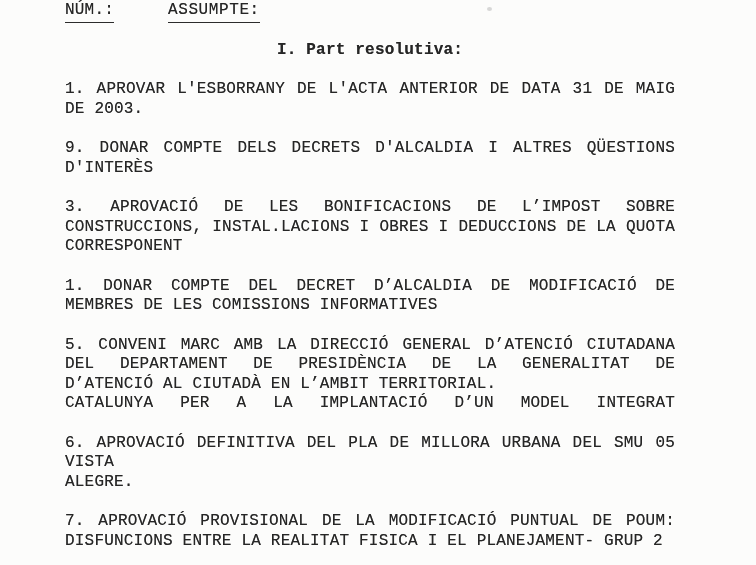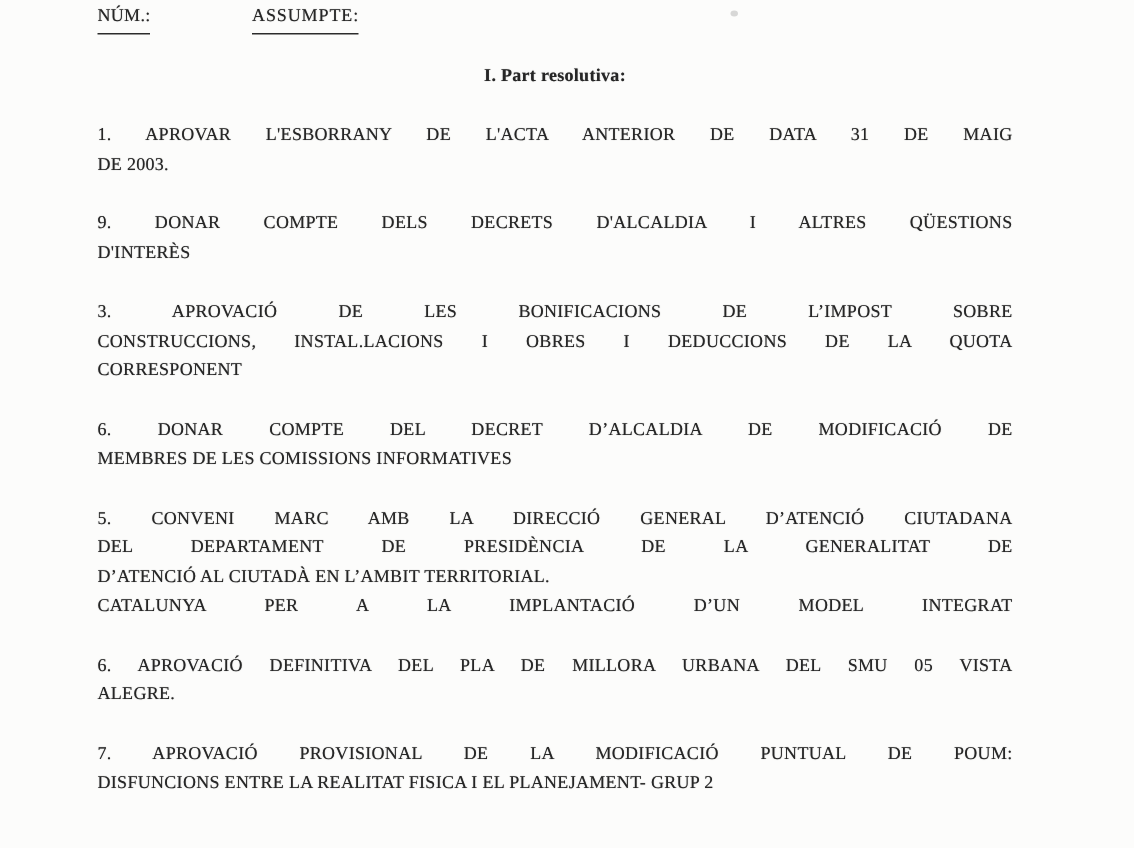--- a/index.html
+++ b/index.html
@@ -14,22 +14,22 @@
     position: relative;
     width: 756px;
     height: 565px;
     background: #fcfcfb;
   }
   .doc {
     position: absolute;
     left: 65px;
     top: 1px;
     width: 610px;
-    font-family: Liberation Serif, serif;
-    font-size: 12px;
+    font-family: Liberation Mono, monospace;
+    font-size: 16px;
     line-height: 19.5px;
     color: #262626;
     letter-spacing: 0.2px;
     text-shadow: 0 0 0.6px rgba(38,38,38,0.6);
   }
   .header {
     position: relative;
     height: 19.5px;
     margin-bottom: 20px;
     white-space: nowrap;
@@ -81,21 +81,21 @@
         <div class="agenda-item">
           <div class="line just">9. DONAR COMPTE DELS DECRETS D'ALCALDIA I ALTRES QÜESTIONS</div>
           <div class="line">D'INTERÈS</div>
         </div>
         <div class="agenda-item">
           <div class="line just">3. APROVACIÓ DE LES BONIFICACIONS DE L’IMPOST SOBRE</div>
           <div class="line just">CONSTRUCCIONS, INSTAL.LACIONS I OBRES I DEDUCCIONS DE LA QUOTA</div>
           <div class="line">CORRESPONENT</div>
         </div>
         <div class="agenda-item">
-          <div class="line just">6. DONAR COMPTE DEL DECRET D’ALCALDIA DE MODIFICACIÓ DE</div>
+          <div class="line just">1. DONAR COMPTE DEL DECRET D’ALCALDIA DE MODIFICACIÓ DE</div>
           <div class="line">MEMBRES DE LES COMISSIONS INFORMATIVES</div>
         </div>
         <div class="agenda-item">
           <div class="line just">5. CONVENI MARC AMB LA DIRECCIÓ GENERAL D’ATENCIÓ CIUTADANA</div>
           <div class="line just">DEL DEPARTAMENT DE PRESIDÈNCIA DE LA GENERALITAT DE</div>
           <div class="line">D’ATENCIÓ AL CIUTADÀ EN L’AMBIT TERRITORIAL.</div>
           <div class="line just">CATALUNYA PER A LA IMPLANTACIÓ D’UN MODEL INTEGRAT</div>
         </div>
         <div class="agenda-item">
           <div class="line just">6. APROVACIÓ DEFINITIVA DEL PLA DE MILLORA URBANA DEL SMU 05 VISTA</div>

